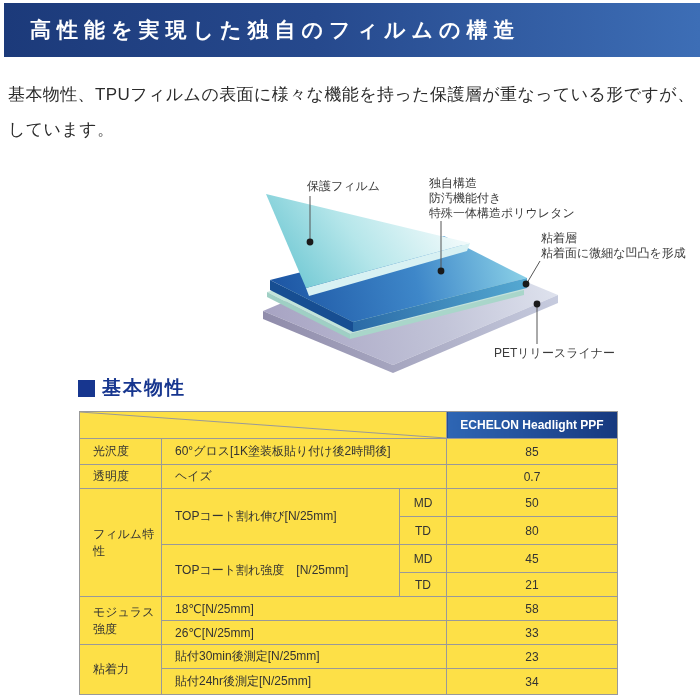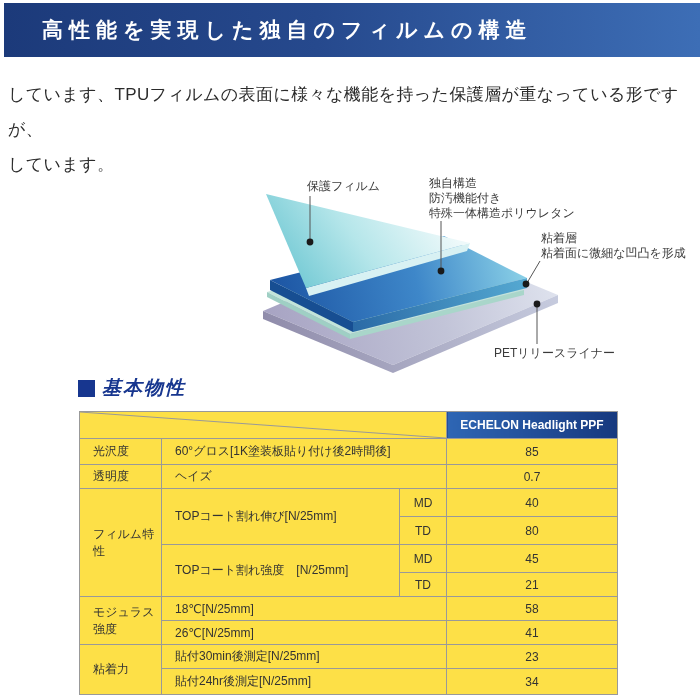--- a/index.html
+++ b/index.html
@@ -21,21 +21,21 @@
     width: 696px; height: 54px;
     background: linear-gradient(90deg, #1c3a7a 0%, #26498d 45%, #3d6eb6 100%);
     display: flex; align-items: center;
   }
   .banner-title {
     font-family: "DejaVu Serif", "Liberation Serif", serif;
     color: #ffffff;
     font-size: 21px;
     font-weight: bold;
     letter-spacing: 6px;
-    padding-left: 38px;
+    padding-left: 26px;
     white-space: nowrap;
   }
 
   
   .intro {
     position: absolute;
     left: 8px; top: 77px;
     width: 690px;
     font-size: 17px;
     line-height: 35px;
@@ -65,21 +65,20 @@
   }
   .section-square {
     width: 17px; height: 17px;
     background: #17368f;
     margin-right: 7px;
   }
   .section-title {
     font-size: 19px;
     font-weight: bold;
     letter-spacing: 2px;
-    font-style: italic;
   }
 
   
   .spec-table {
     position: absolute;
     left: 79px; top: 411px;
     width: 538px;
     border-collapse: collapse;
     table-layout: fixed;
     font-size: 12px;
@@ -105,21 +104,21 @@
 </head>
 <body>
 
 <div class="page">
 
   <div class="banner">
     <div class="banner-title">高性能を実現した独自のフィルムの構造</div>
   </div>
 
   <div class="intro">
-    <div>しています、TPUフィルムの表面に様々な機能を持った保護層が重なっている形ですが、</div>
+    <div>基本物性、TPUフィルムの表面に様々な機能を持った保護層が重なっている形ですが、</div>
     <div>しています。</div>
   </div>
 
   <div class="diagram">
     <svg width="490" height="205" viewBox="200 170 490 205">
       <defs>
         <linearGradient id="gLiner" gradientUnits="userSpaceOnUse" x1="263" y1="340" x2="558" y2="280">
           <stop offset="0%" stop-color="#a6a2c2"></stop>
           <stop offset="60%" stop-color="#c2c4d8"></stop>
           <stop offset="100%" stop-color="#dfe3ee"></stop>
@@ -221,21 +220,21 @@
       <tr style="height:24px">
         <td>透明度</td>
         <td colspan="2">ヘイズ</td>
         <td class="c-center">0.7</td>
       </tr>
 
       <tr style="height:28px">
         <td rowspan="4">フィルム特性</td>
         <td rowspan="2">TOPコート割れ伸び[N/25mm]</td>
         <td class="c-center">MD</td>
-        <td class="c-center">40</td>
+        <td class="c-center">50</td>
       </tr>
       <tr style="height:28px">
         <td class="c-center">TD</td>
         <td class="c-center">80</td>
       </tr>
       <tr style="height:28px">
         <td rowspan="2">TOPコート割れ強度　[N/25mm]</td>
         <td class="c-center">MD</td>
         <td class="c-center">45</td>
       </tr>
@@ -244,21 +243,21 @@
         <td class="c-center">21</td>
       </tr>
 
       <tr style="height:24px">
         <td rowspan="2">モジュラス強度</td>
         <td colspan="2">18℃[N/25mm]</td>
         <td class="c-center">58</td>
       </tr>
       <tr style="height:24px">
         <td colspan="2">26℃[N/25mm]</td>
-        <td class="c-center">41</td>
+        <td class="c-center">33</td>
       </tr>
 
       <tr style="height:24px">
         <td rowspan="2">粘着力</td>
         <td colspan="2">貼付30min後測定[N/25mm]</td>
         <td class="c-center">23</td>
       </tr>
       <tr style="height:26px">
         <td colspan="2">貼付24hr後測定[N/25mm]</td>
         <td class="c-center">34</td>

